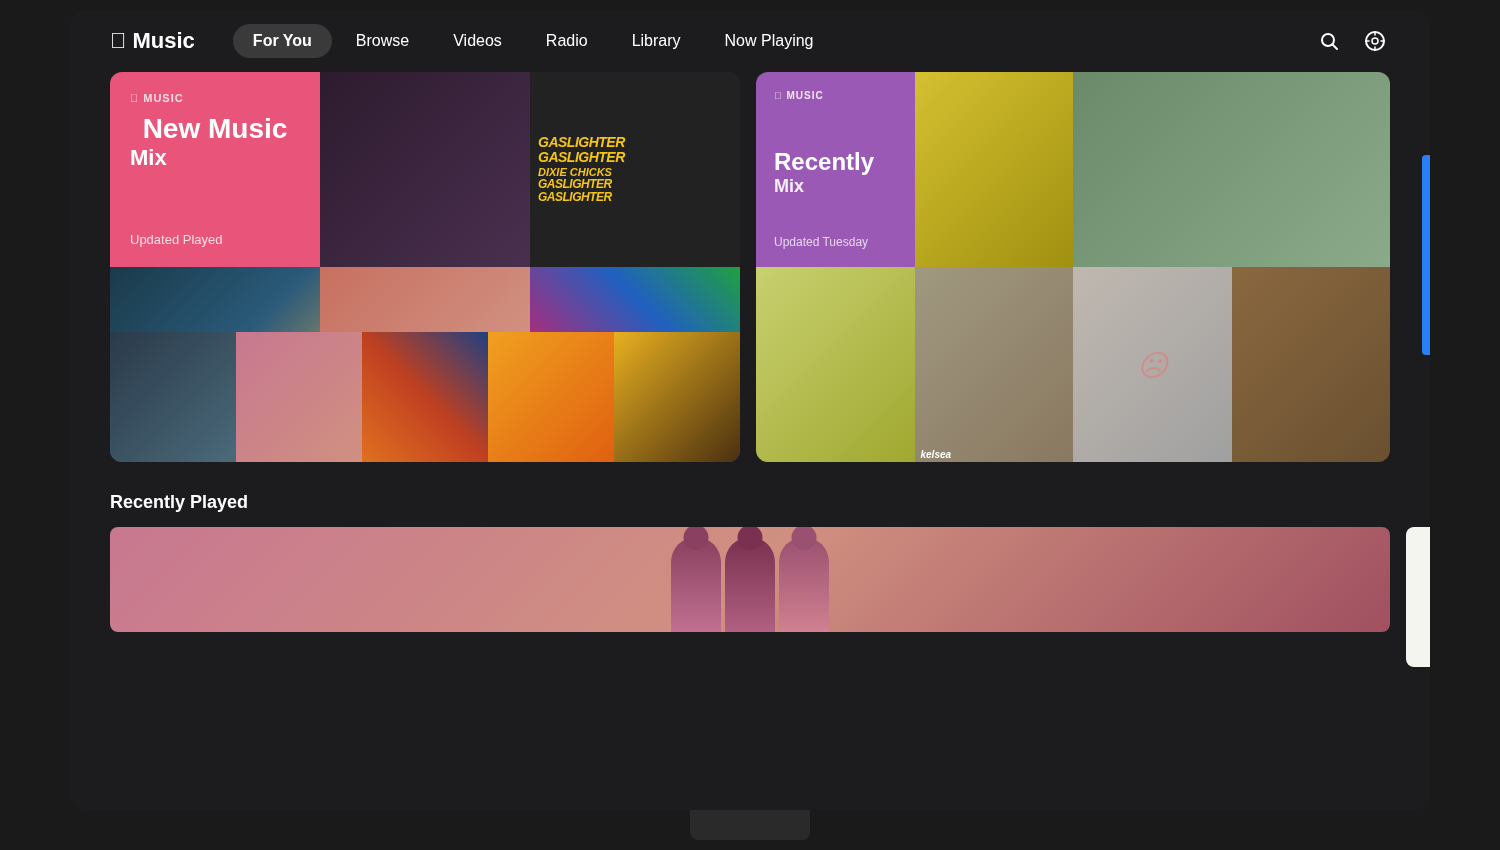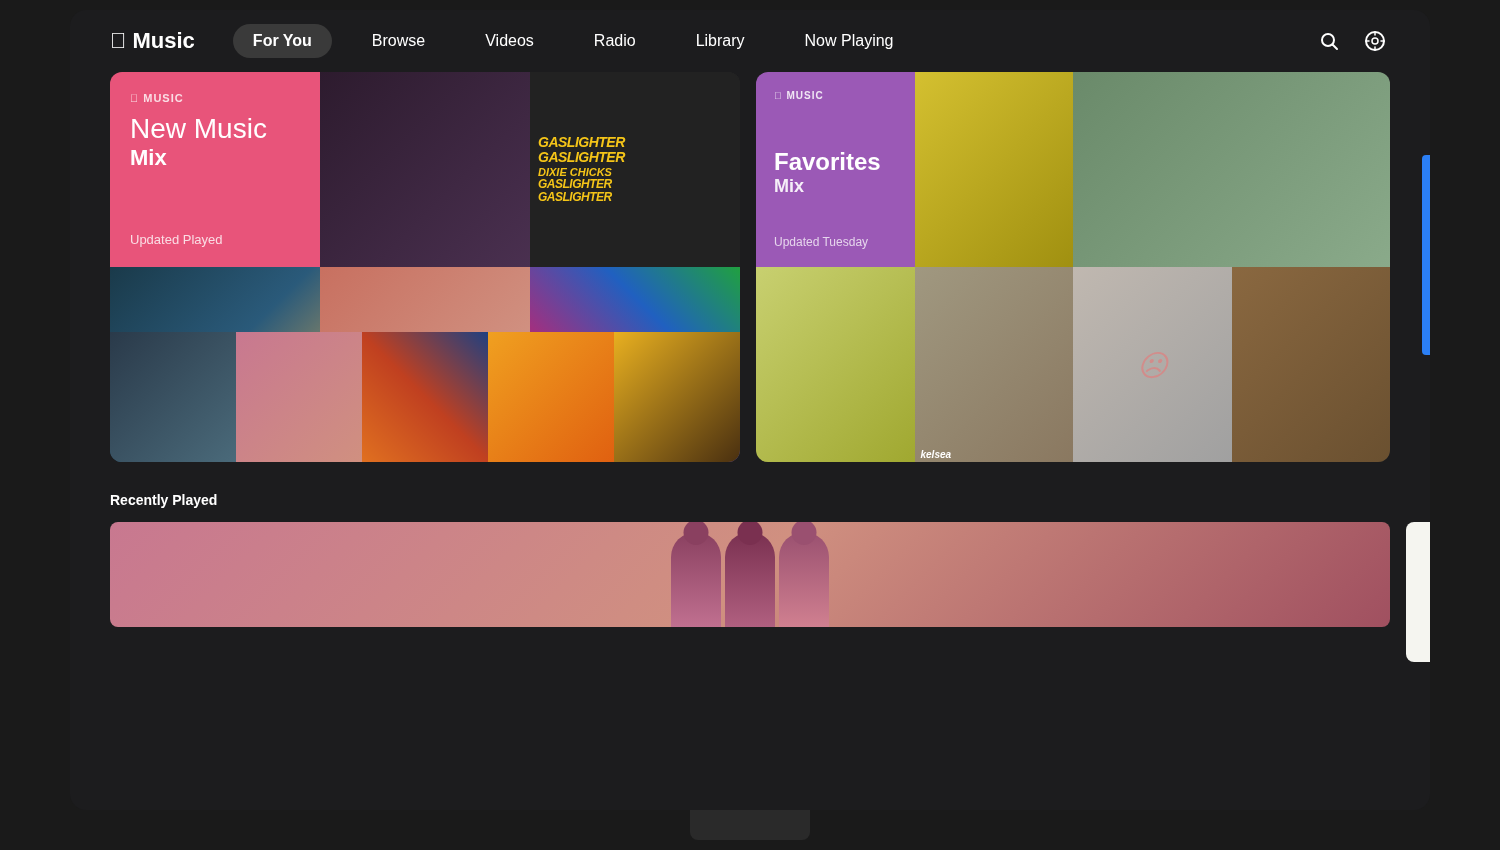--- a/index.html
+++ b/index.html
@@ -54,21 +54,21 @@
 
     .logo-text {
       font-size: 22px;
       font-weight: 600;
       color: #fff;
     }
 
     .nav-items {
       display: flex;
       align-items: center;
-      gap: 20px;
+      gap: 4px;
       flex: 1;
     }
 
     .nav-item {
       padding: 8px 20px;
       border-radius: 20px;
       font-size: 16px;
       color: #fff;
       cursor: pointer;
       font-weight: 500;
@@ -149,23 +149,24 @@
       align-items: center;
       gap: 4px;
     }
 
     .mix-title {
       margin-top: 10px;
     }
 
     .mix-title-main {
       font-size: 28px;
-      font-weight: 400;
+      font-weight: 700;
       color: #fff;
       line-height: 1.1;
+      text-align: center;
     }
 
     .mix-title-sub {
       font-size: 22px;
       font-weight: 600;
       color: #fff;
     }
 
     .mix-updated {
       font-size: 13px;
@@ -306,21 +307,21 @@
       background: linear-gradient(135deg, #e8d080, #c0a840);
       position: relative;
     }
 
     
     .recently-played-section {
       margin-top: 8px;
     }
 
     .section-title {
-      font-size: 14px;
+      font-size: 18px;
       font-weight: 700;
       color: #fff;
       margin-bottom: 14px;
     }
 
     .recently-played-row {
       display: flex;
       gap: 16px;
     }
 
@@ -459,21 +460,21 @@
         </div>
 
         <div class="favorites-card">
 
           <div class="favorites-main">
             <div class="fav-label">
               <span></span>
               <span>MUSIC</span>
             </div>
             <div>
-              <div class="fav-title-main">Favorites</div>
+              <div class="fav-title-main">Recently</div>
               <div class="fav-title-sub">Mix</div>
             </div>
             <div class="fav-updated">Updated Tuesday</div>
           </div>
 
           <div class="thumb fav-yellow"></div>
           <div class="thumb" style="background: linear-gradient(135deg, #6a8a6a, #8aaa8a); grid-column: span 2;"></div>
 
 
           <div class="thumb fav-chart"></div>

